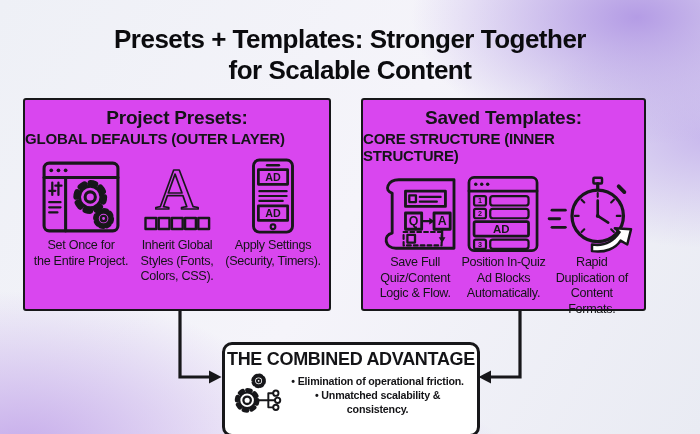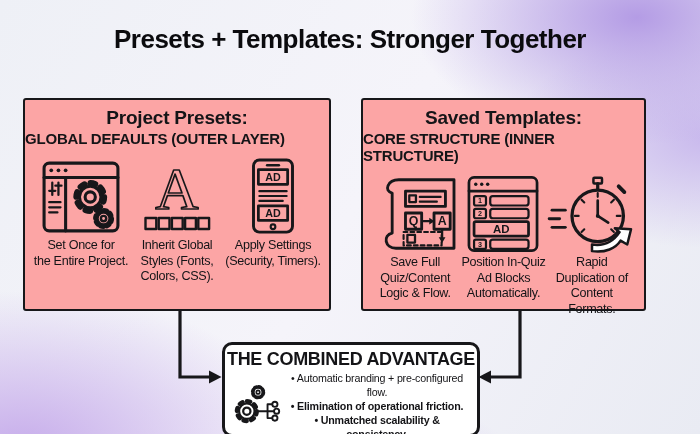--- a/index.html
+++ b/index.html
@@ -11,21 +11,21 @@
       radial-gradient(40% 36% at 101% 32%, #c9b9ed 0%, rgba(201,185,237,0) 70%),
       radial-gradient(56% 50% at 3% 103%, #c7adeb 0%, rgba(199,173,235,0) 72%),
       radial-gradient(32% 28% at 52% 110%, #d6c6f0 0%, rgba(214,198,240,0) 70%),
       linear-gradient(120deg, #eef0f6 0%, #f5f4fa 50%, #e9ebf3 100%);
   }
   .title{
     position:absolute;top:24px;left:0;width:700px;text-align:center;
     font-size:26px;font-weight:800;line-height:1.2;letter-spacing:-0.5px;color:#0b0b0e;
   }
   .panel{
-    position:absolute;top:98px;height:213px;background:#fca5a5;
+    position:absolute;top:98px;height:213px;background:#d946ef;
     border:2.5px solid #17171a;border-radius:3px;box-sizing:border-box;
     display:flex;flex-direction:column;align-items:stretch;padding-top:8px;
   }
   .panel.left{left:23px;width:308px;}
   .panel.right{left:361px;width:285px;}
   .panel-heading{text-align:center;font-size:19px;font-weight:800;line-height:1.1;letter-spacing:-0.2px;}
   .panel-subheading{text-align:left;font-size:15px;font-weight:800;letter-spacing:-0.2px;margin-top:1px;}
   .icon-row{display:flex;justify-content:space-between;margin-top:9px;padding:0 8px;}
   .col{flex:1 1 0;min-width:0;display:flex;flex-direction:column;align-items:center;}
   .icon-holder{height:82px;display:flex;align-items:center;justify-content:center;}
@@ -43,20 +43,21 @@
   .bullets .b0{font-weight:400;}
   .bullets .b1,.bullets .b2{font-weight:700;}
   svg{display:block;}
   .connector{position:absolute;left:0;top:0;pointer-events:none;}
 </style>
 </head>
 <body>
 
 <div class="title">
   <div>Presets + Templates: Stronger Together</div>
+  <div>for Scalable Content</div>
 </div>
 
 <div class="panel left">
   <div class="panel-heading">Project Presets:</div>
   <div class="panel-subheading">GLOBAL DEFAULTS (OUTER LAYER)</div>
   <div class="icon-row">
 
     <div class="col">
       <div class="icon-holder">
         <svg width="80" height="74" viewBox="0 0 78 72" fill="none" stroke="#17171a" stroke-width="3" stroke-linecap="round" stroke-linejoin="round">
@@ -225,21 +226,20 @@
       <circle cx="29" cy="10" r="2" stroke-width="2"></circle>
       <circle cx="16" cy="32" r="11.5" stroke-width="5" stroke-dasharray="3.8 5.2"></circle>
       <circle cx="16" cy="32" r="9" stroke-width="2.6"></circle>
       <circle cx="16" cy="32" r="4.2" stroke-width="2.6"></circle>
       <path d="M29,32 H40 M40,24 V40 M40,24 H45 M40,40 H45 M40,32 H47" stroke-width="2.2"></path>
       <circle cx="48.5" cy="24" r="3" stroke-width="2.2"></circle>
       <circle cx="48.5" cy="40" r="3" stroke-width="2.2"></circle>
       <circle cx="50.5" cy="32" r="3" stroke-width="2.2"></circle>
     </svg>
     <div class="bullets">
-      <div class="b0">• Automatic branding + pre-configured flow.</div>
       <div class="b1">• Elimination of operational friction.</div>
       <div class="b2">• Unmatched scalability &amp; consistency.</div>
     </div>
   </div>
 </div>
 
 <svg class="connector" width="700" height="434" viewBox="0 0 700 434">
   <path d="M180,311 V377 H209" fill="none" stroke="#17171a" stroke-width="3.2"></path>
   <polygon points="209,370.5 221.5,377 209,383.5" fill="#17171a"></polygon>
   <path d="M520,311 V377 H491" fill="none" stroke="#17171a" stroke-width="3.2"></path>

